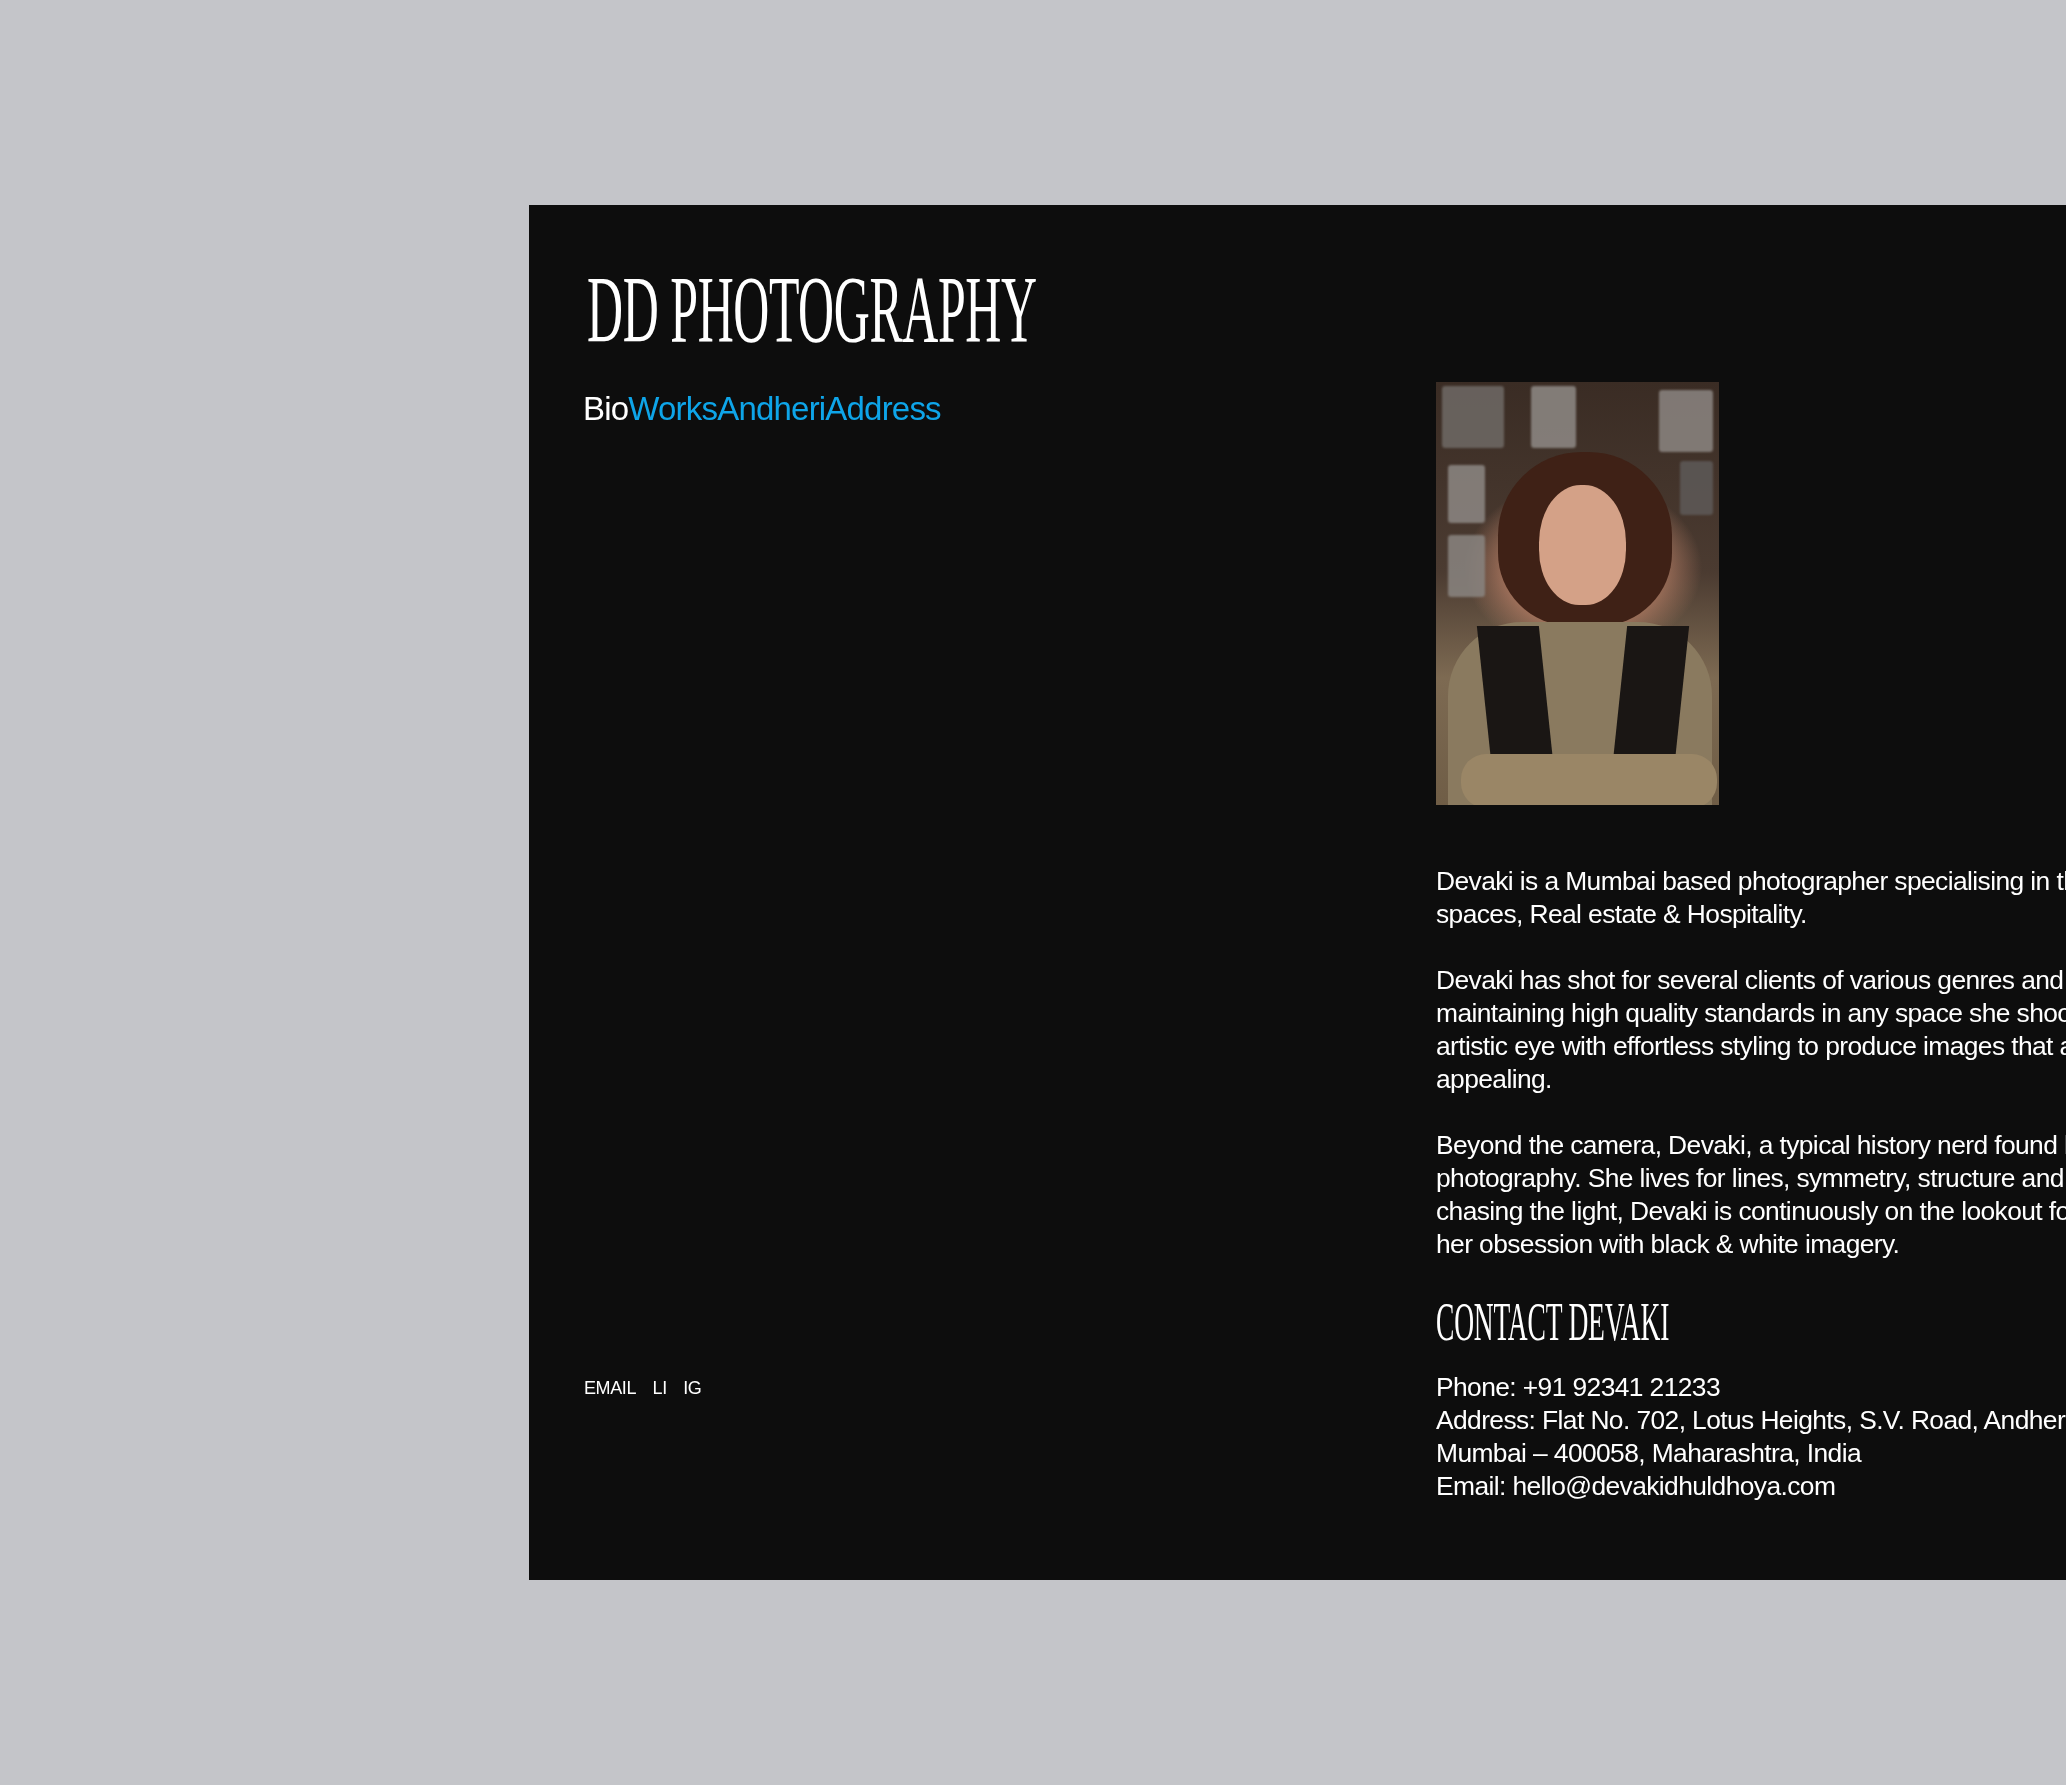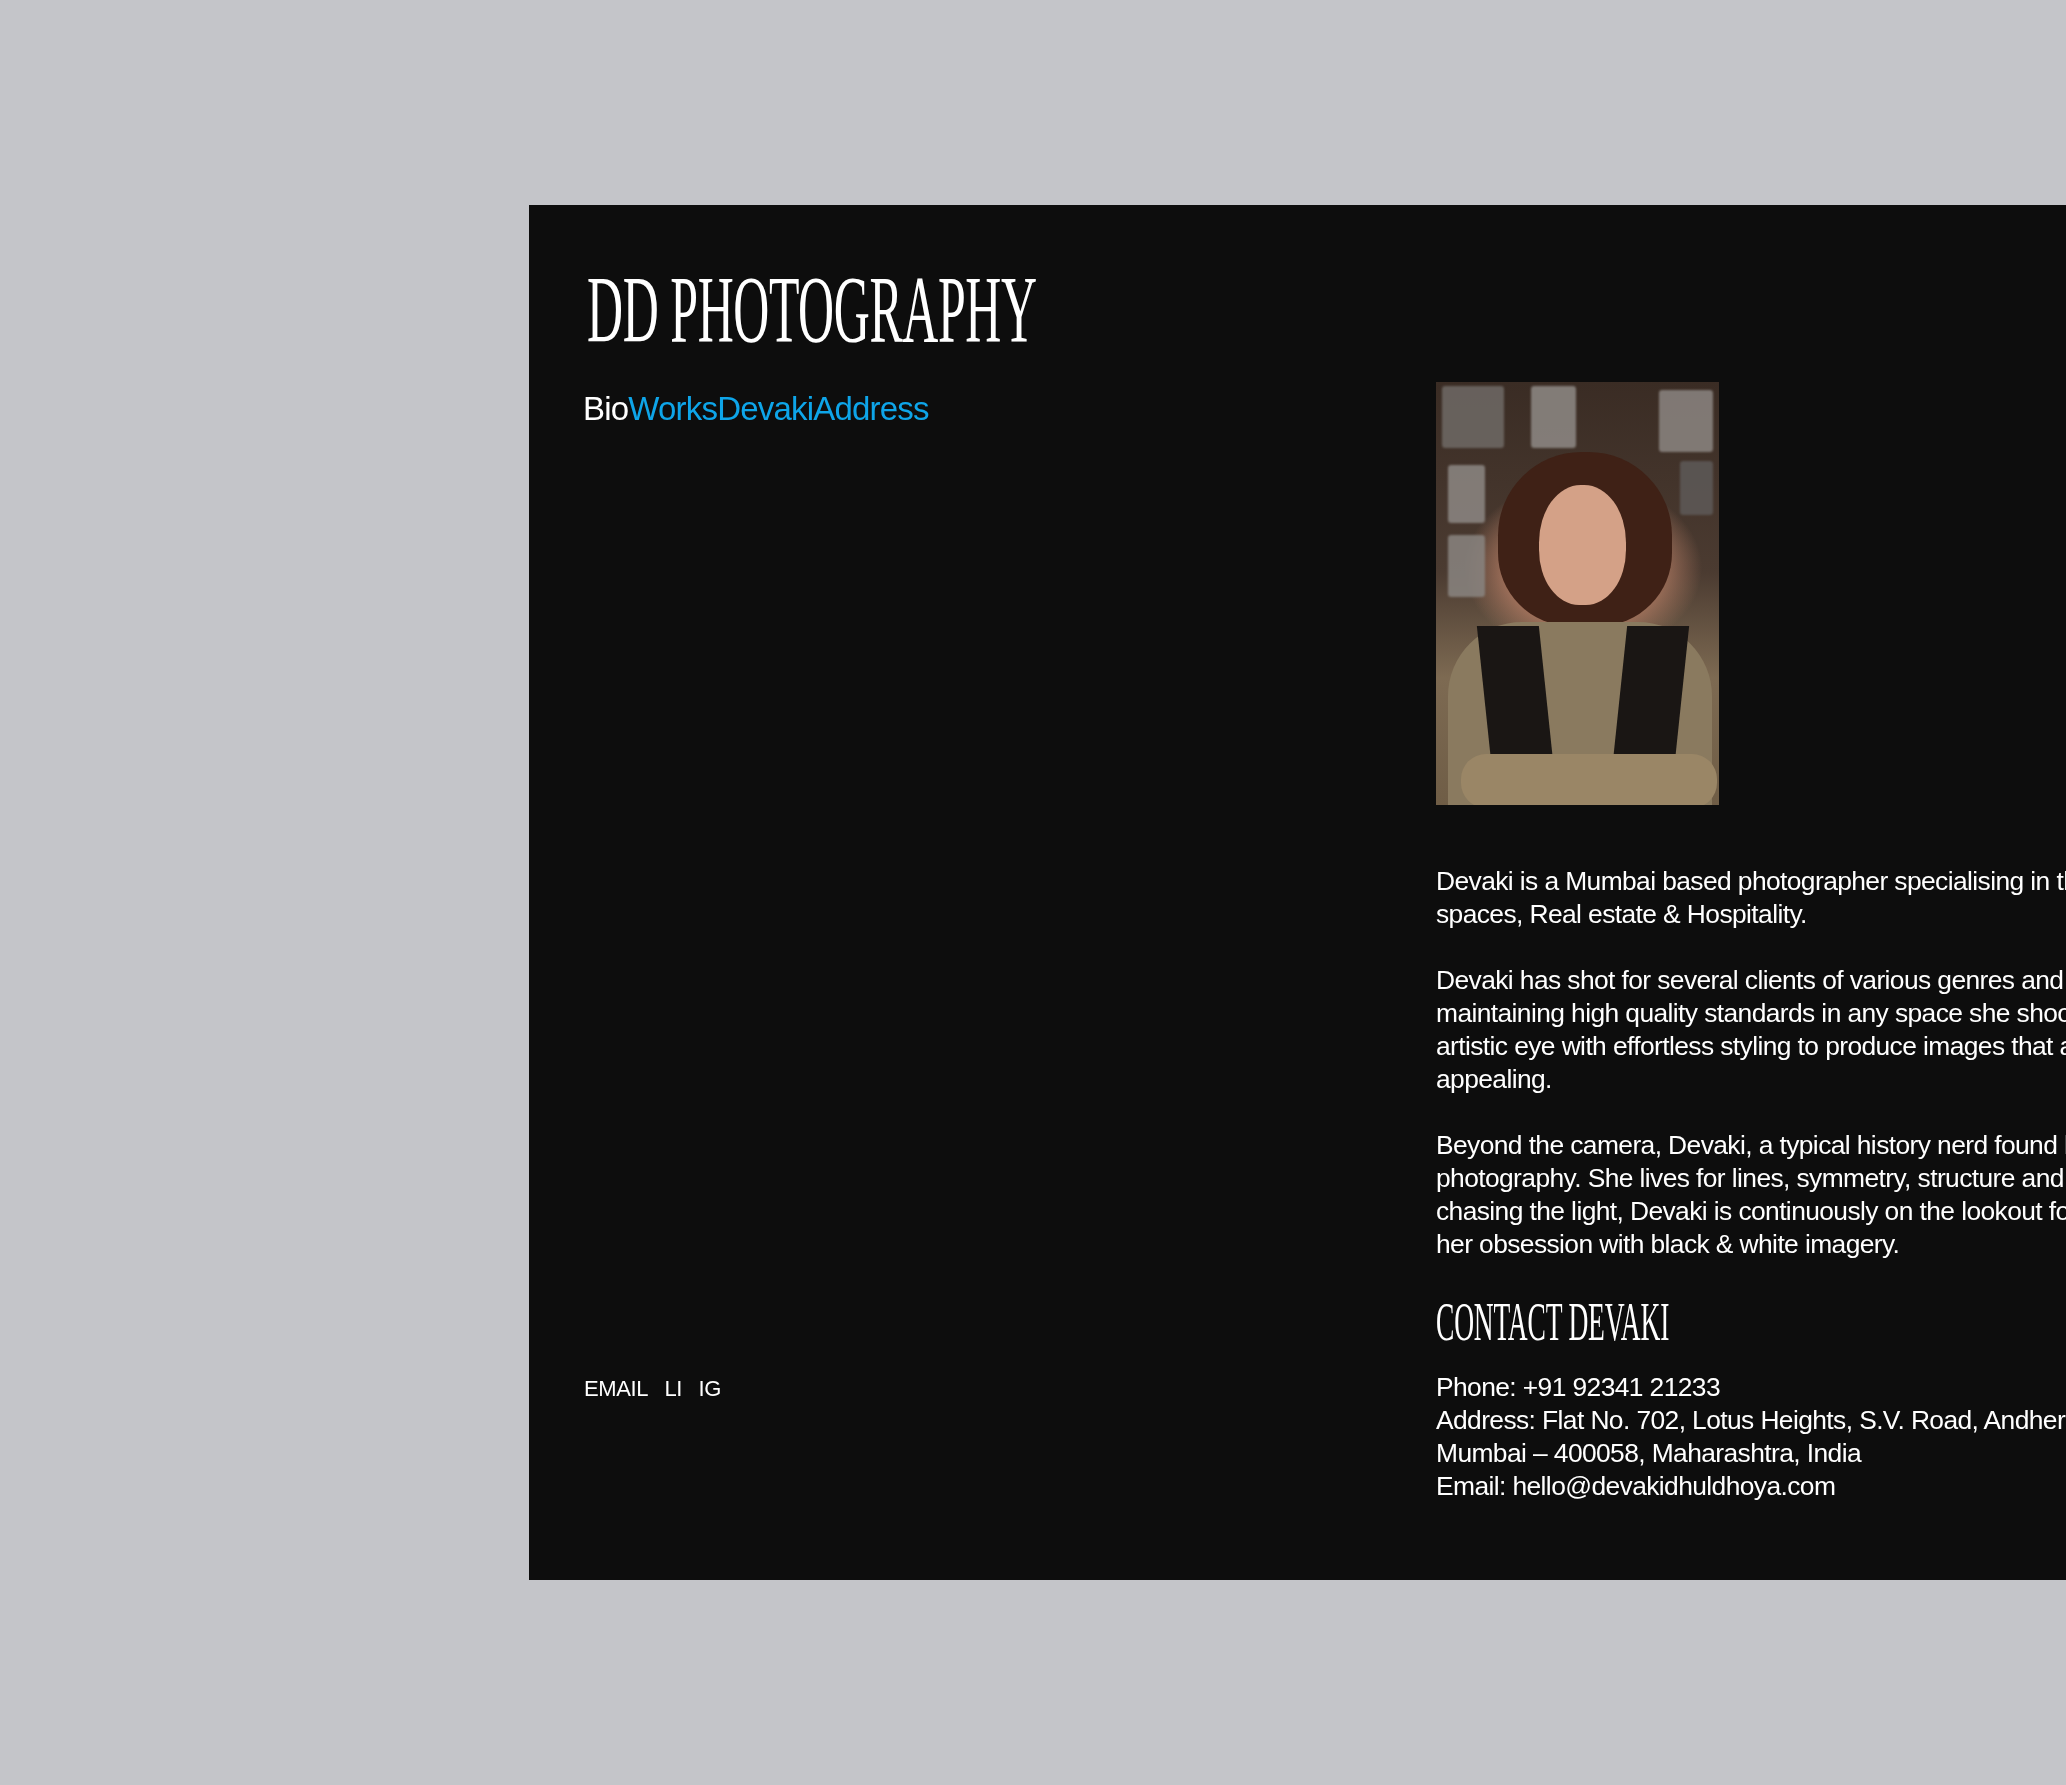--- a/index.html
+++ b/index.html
@@ -55,21 +55,21 @@
   }
   .side-nav a.active {
     color: #ffffff;
   }
   .social {
     position: absolute;
     left: 55px;
     top: 1167px;
     display: flex;
     gap: 16.5px;
-    font-size: 22px;
+    font-size: 18px;
     line-height: 33px;
     letter-spacing: -0.4px;
   }
   .social a {
     color: #ffffff;
     text-decoration: none;
   }
   .content {
     position: absolute;
     left: 907px;
@@ -181,21 +181,21 @@
 </head>
 <body>
 
 <div class="frame">
 
   <a class="logo" href="#">DD PHOTOGRAPHY</a>
 
   <nav class="side-nav">
     <a href="#" class="active">Bio</a>
     <a href="#">Works</a>
-    <a href="#">Devaki</a>
+    <a href="#">Andheri</a>
     <a href="#">Address</a>
   </nav>
 
   <div class="social">
     <a href="#">EMAIL</a>
     <a href="#">LI</a>
     <a href="#">IG</a>
   </div>
 
   <main class="content">

